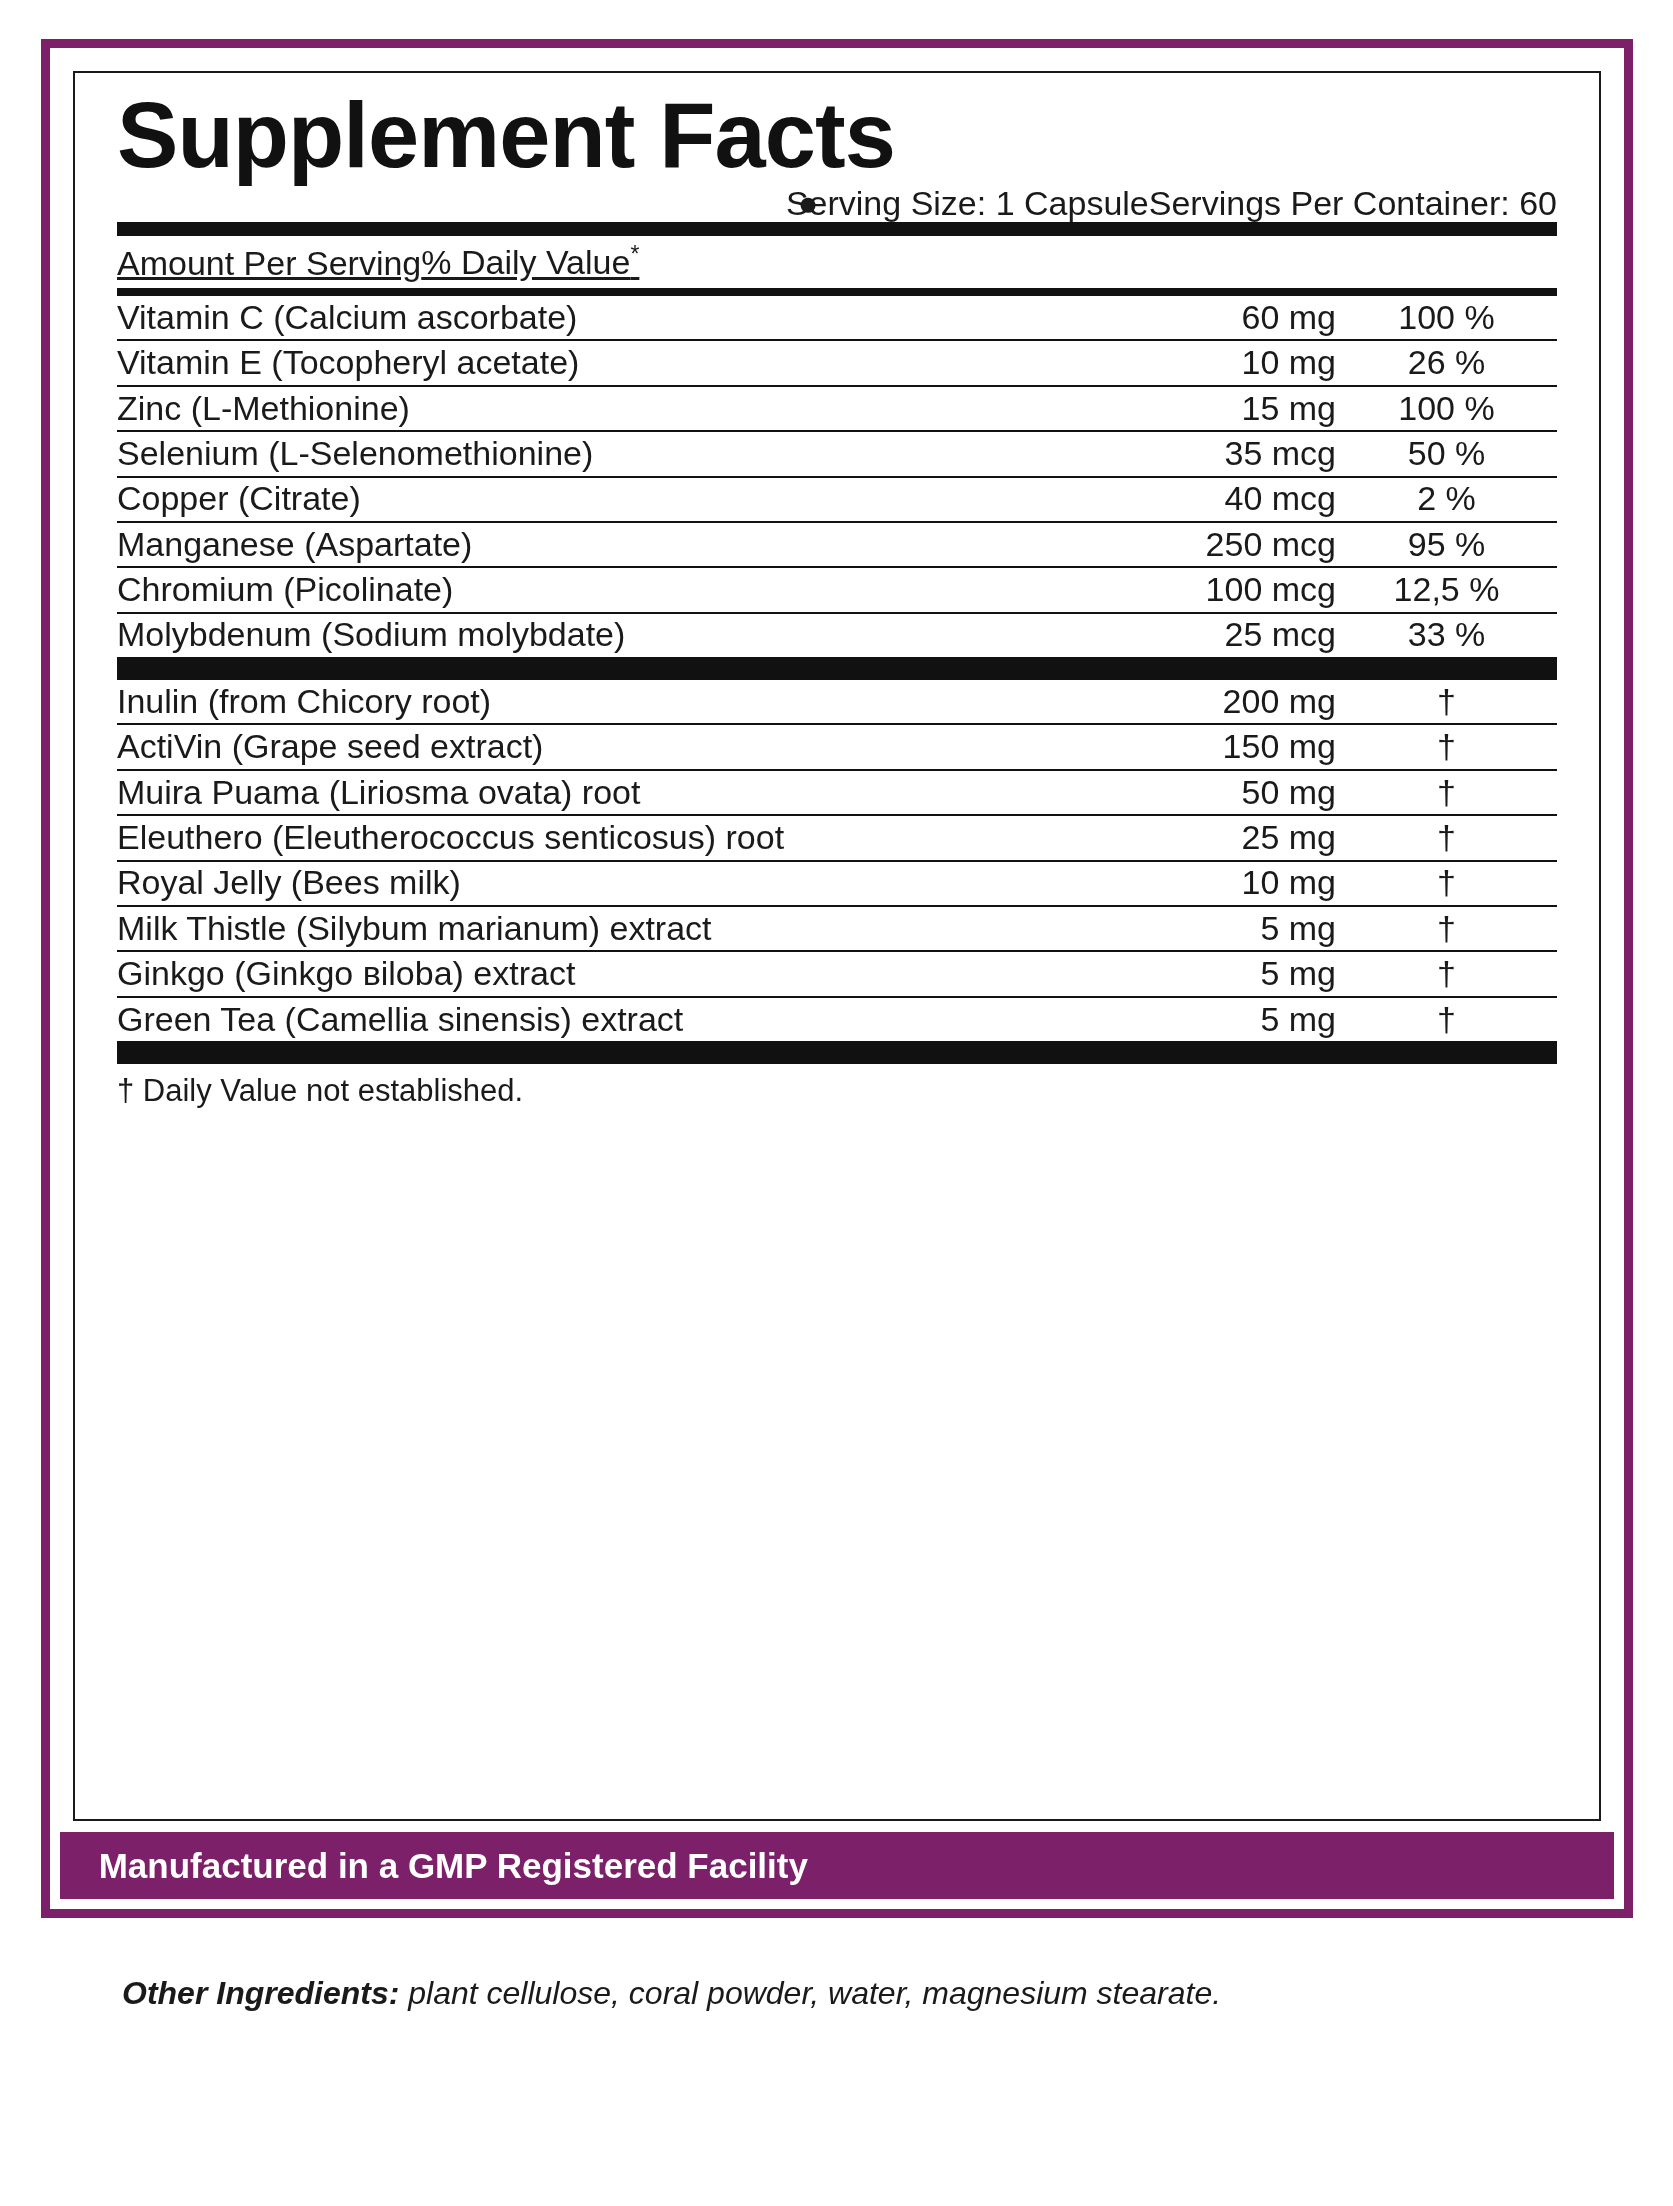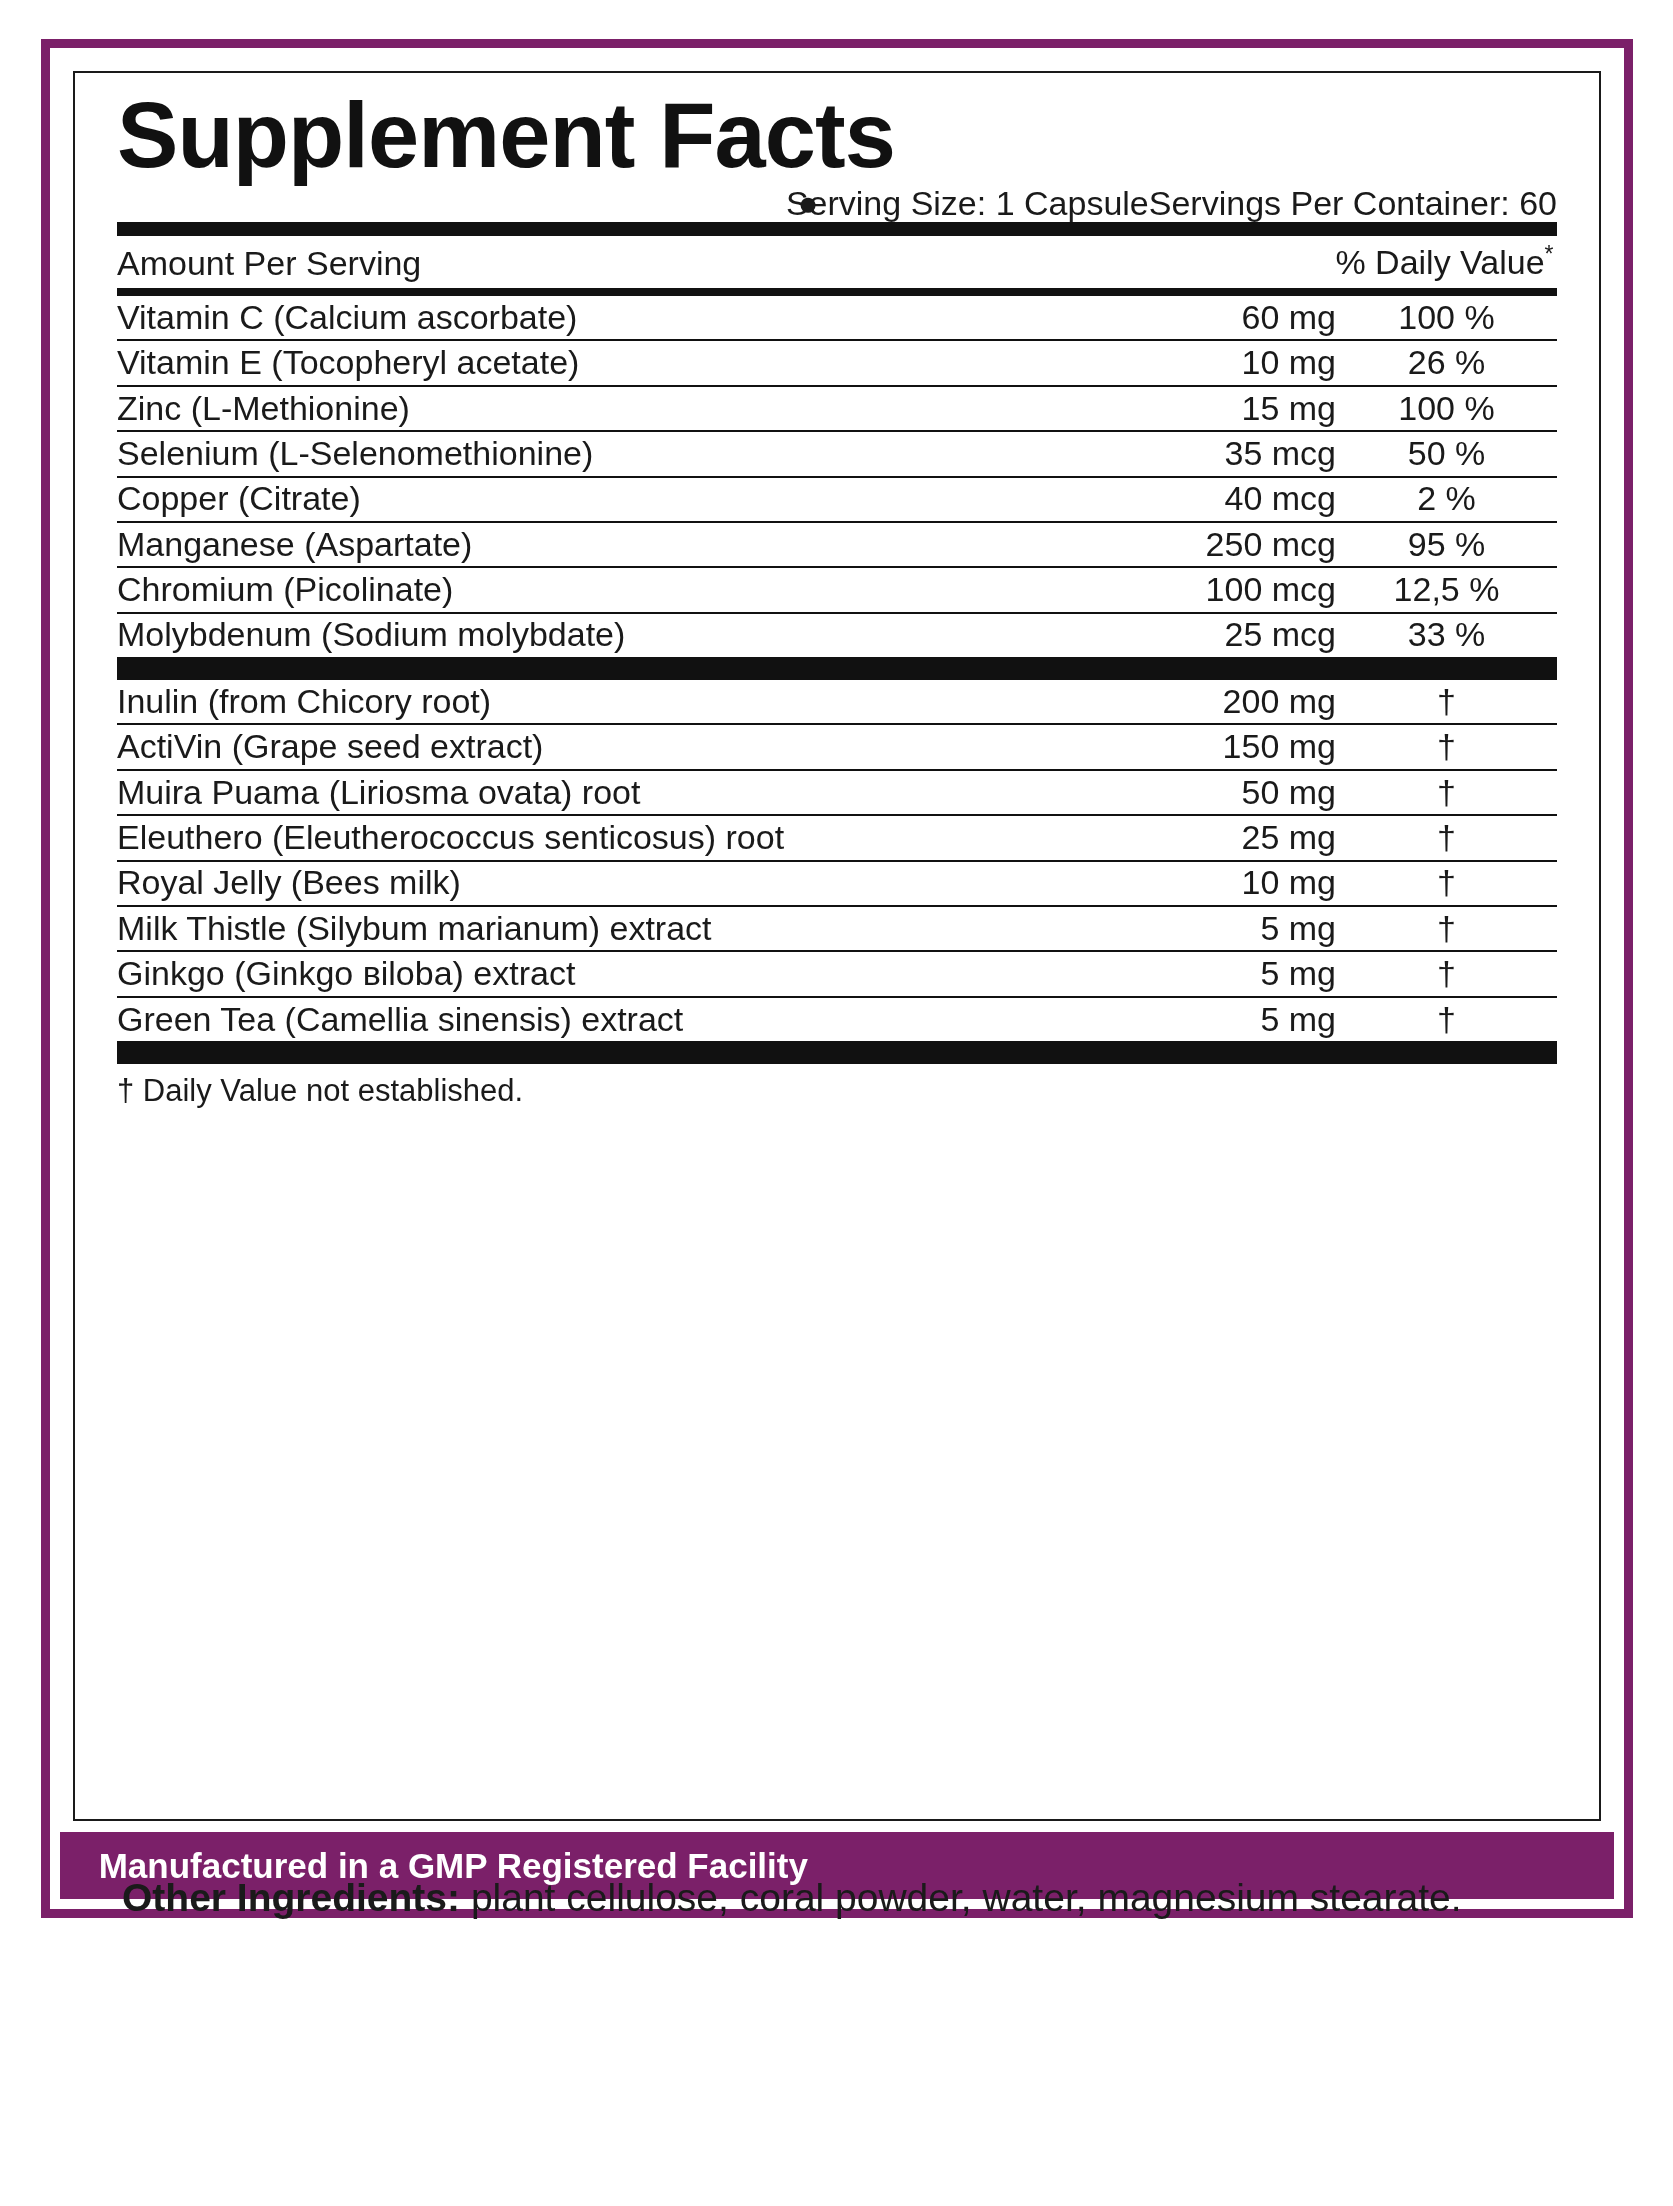--- a/index.html
+++ b/index.html
@@ -99,23 +99,23 @@
   table.nutrients tr.row.last td {
     border-bottom: none;
   }
   .c-name   { text-align: left; white-space: nowrap; }
   .c-amount { text-align: right; width: 265px; }
   .c-dv     { text-align: center; width: 221px; }
 
   .head-row {
     display: flex;
     align-items: flex-end;
-    justify-content: space-between;
     font-size: 34px;
     padding: 5.3px 0 5.3px 0;
+    text-decoration: underline;
   }
   .head-row .dv-head { position: relative; padding-right: 3.5px;}
   .head-row .dv-head sup { font-size: 23px; }
 
   .dagger { font-size: 34px; }
 
   .footnotes {
     font-size: 31px;
     line-height: 1.18;
     padding-top: 8.8px;
@@ -134,24 +134,25 @@
     font-weight: bold;
     display: flex;
     align-items: center;
     padding-left: 39px;
     box-sizing: border-box;
   }
 
   .other-ing {
     position: absolute;
     left: 122px;
-    top: 1872px;
+    top: 1972px;
     width: 1412px;
-    font-size: 39px;
+    font-size: 32px;
     line-height: 1.35;
+    font-style: italic;
   }
   .other-ing b { font-weight: bold; }
 </style>
 </head>
 <body>
 
 <div class="page">
 
   <div class="panel">
 

